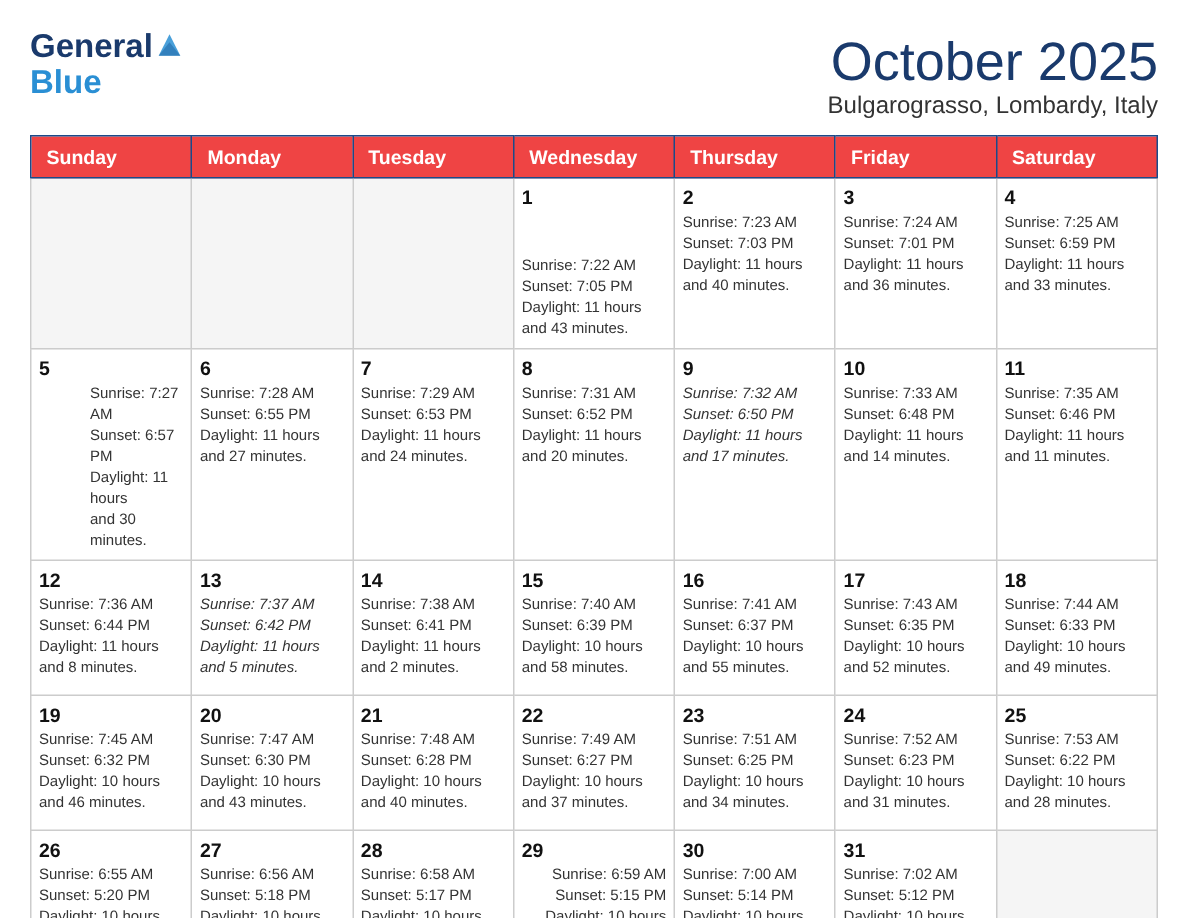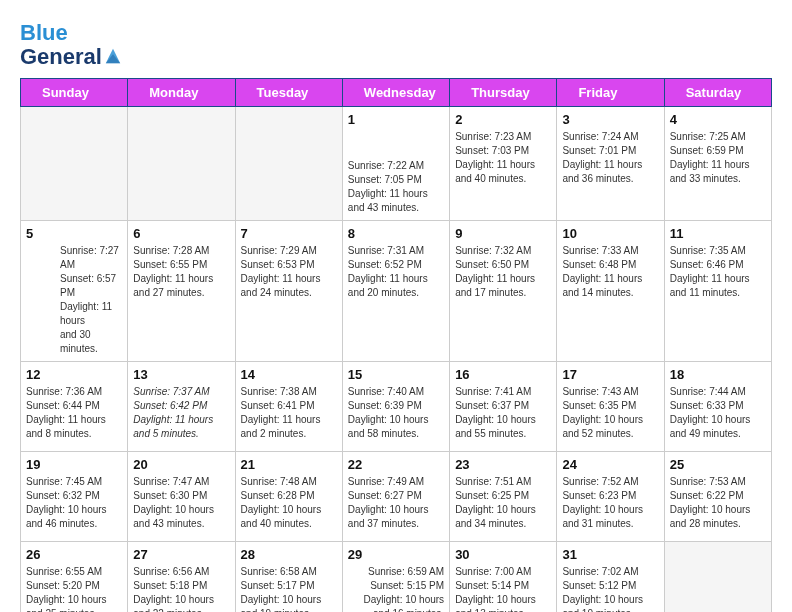--- a/index.html
+++ b/index.html
@@ -43,25 +43,25 @@
     .location {
       font-size: 16px;
       color: #333;
     }
     table {
       width: 100%;
       border-collapse: collapse;
       table-layout: fixed;
     }
     th {
-      background-color: #d946ef;
+      background-color: #ef4444;
       color: white;
       font-size: 13px;
       font-weight: bold;
-      padding: 6px 21px;
+      padding: 6px 10px;
       text-align: left;
       border: 1px solid #1a4a8a;
     }
     td {
       border: 1px solid #ccc;
       vertical-align: top;
       padding: 5px;
       font-size: 10.5px;
       color: #222;
       height: 90px;
@@ -82,30 +82,34 @@
       line-height: 1.4;
     }
   </style>
 </head>
 <body>
 
 <div class="header">
   <div class="logo">
     <div>
       <div style="display:flex;align-items:center;">
-        <span style="font-size:22px;font-weight:bold;color:#2a8fd4;">Blue</span>
-      </div>
-      <div style="display:flex;align-items:center;">
         <span class="logo-text">General</span>
         <svg class="logo-icon" viewBox="0 0 20 20">
           <polygon points="2,18 10,2 18,18" fill="#2a8fd4" opacity="0.85"></polygon>
           <polygon points="10,8 18,18 2,18" fill="#1a5fa0" opacity="0.5"></polygon>
         </svg>
       </div>
+      <div style="display:flex;align-items:center;">
+        <span style="font-size:22px;font-weight:bold;color:#2a8fd4;">Blue</span>
+      </div>
     </div>
+  </div>
+  <div class="title-area">
+    <div class="month-title">October 2025</div>
+    <div class="location">Bulgarograsso, Lombardy, Italy</div>
   </div>
 </div>
 
 <table>
   <thead>
     <tr id="header-row">
         <th>Sunday</th>
         <th>Monday</th>
         <th>Tuesday</th>
         <th>Wednesday</th>
@@ -172,21 +176,21 @@
         </td>
         <td>
           <div class="day-num">8</div>
           <div class="day-info" style="white-space: pre-line;">Sunrise: 7:31 AM
 Sunset: 6:52 PM
 Daylight: 11 hours
 and 20 minutes.</div>
         </td>
         <td>
           <div class="day-num">9</div>
-          <div class="day-info" style="white-space: pre-line;">Sunrise: 7:32 AM
+          <div class="day-info" style="white-space: pre-line; font-style: italic;">Sunrise: 7:32 AM
 Sunset: 6:50 PM
 Daylight: 11 hours
 and 17 minutes.</div>
         </td>
         <td>
           <div class="day-num">10</div>
           <div class="day-info" style="white-space: pre-line;">Sunrise: 7:33 AM
 Sunset: 6:48 PM
 Daylight: 11 hours
 and 14 minutes.</div>

